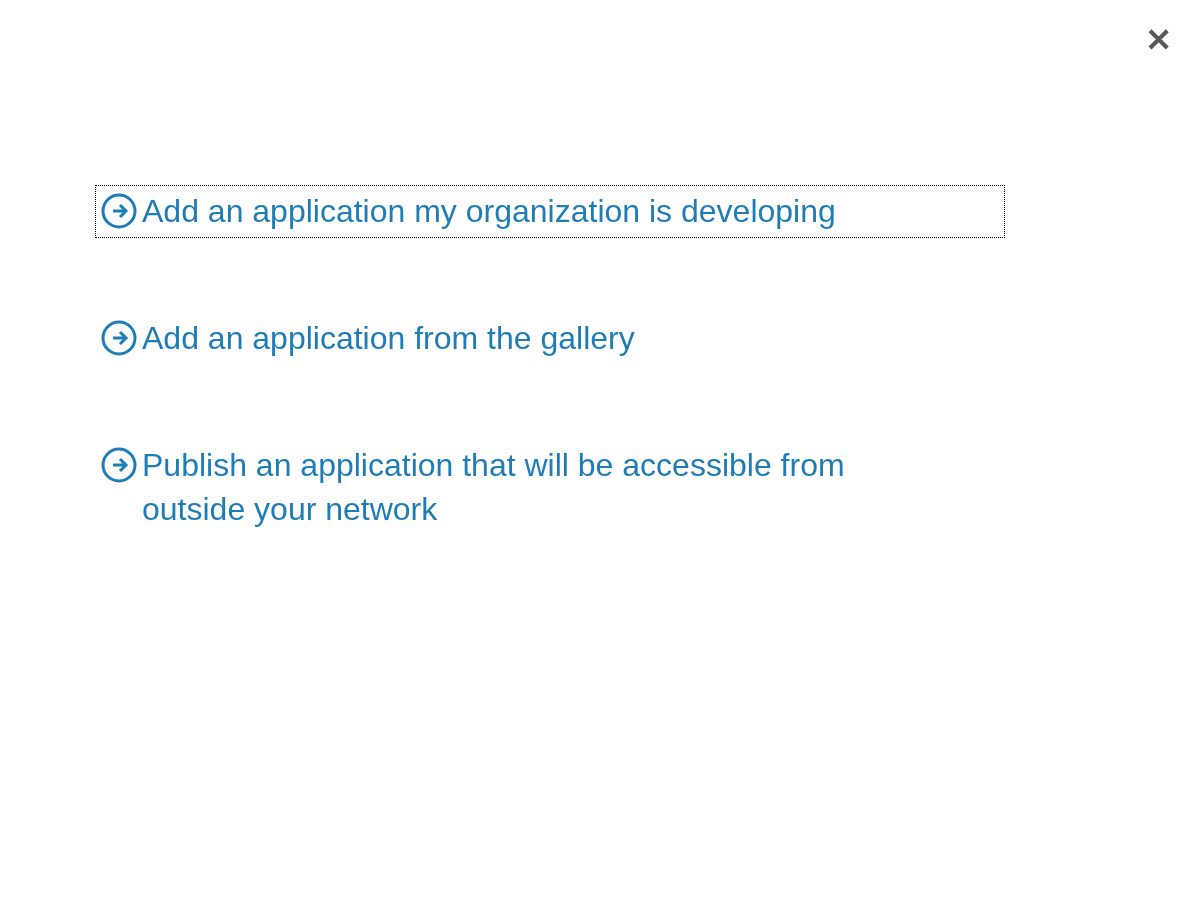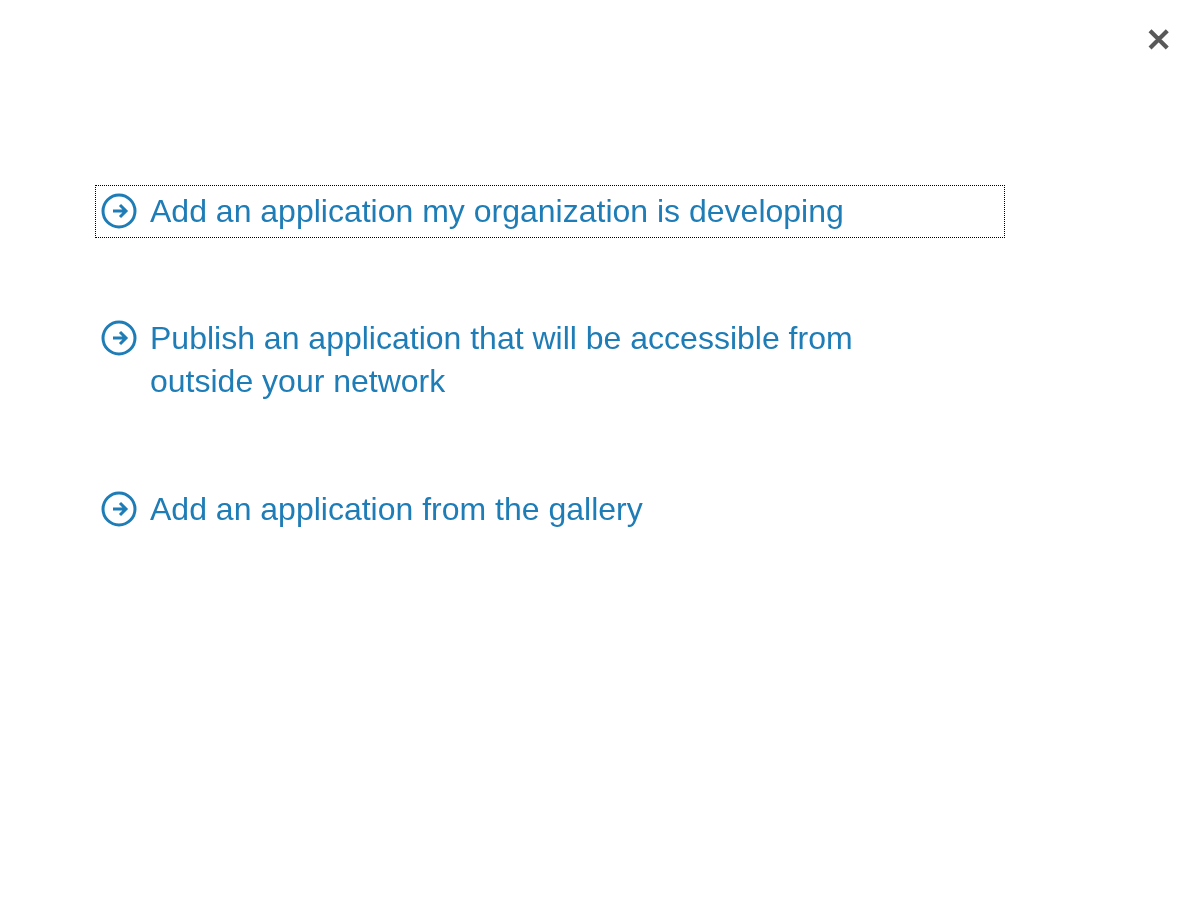--- a/index.html
+++ b/index.html
@@ -37,21 +37,21 @@
     .options {
       margin-top: 120px;
       margin-left: 40px;
       display: flex;
       flex-direction: column;
       gap: 84px;
     }
     .option {
       display: flex;
       align-items: flex-start;
-      gap: 12px;
+      gap: 4px;
       cursor: pointer;
       max-width: 900px;
     }
     .option.focused {
       outline: 1px dotted #000;
       outline-offset: 4px;
     }
     .arrow-icon {
       flex-shrink: 0;
       width: 38px;
@@ -90,27 +90,27 @@
       <span class="option-label">Add an application my organization is developing</span>
     </div>
 
     <div class="option">
       <span class="arrow-icon">
         <svg viewBox="0 0 38 38">
           <circle cx="19" cy="19" r="16" fill="none" stroke="#1e7cb6" stroke-width="3"></circle>
           <path d="M 13 19 L 25 19 M 20 13 L 26 19 L 20 25" fill="none" stroke="#1e7cb6" stroke-width="3" stroke-linecap="butt" stroke-linejoin="miter"></path>
         </svg>
       </span>
-      <span class="option-label">Publish an application that will be accessible from outside your network</span>
+      <span class="option-label">Add an application from the gallery</span>
     </div>
 
     <div class="option">
       <span class="arrow-icon">
         <svg viewBox="0 0 38 38">
           <circle cx="19" cy="19" r="16" fill="none" stroke="#1e7cb6" stroke-width="3"></circle>
           <path d="M 13 19 L 25 19 M 20 13 L 26 19 L 20 25" fill="none" stroke="#1e7cb6" stroke-width="3" stroke-linecap="butt" stroke-linejoin="miter"></path>
         </svg>
       </span>
-      <span class="option-label">Add an application from the gallery</span>
+      <span class="option-label">Publish an application that will be accessible from outside your network</span>
     </div>
 
   </div>
 </div>
 
 </body></html>

